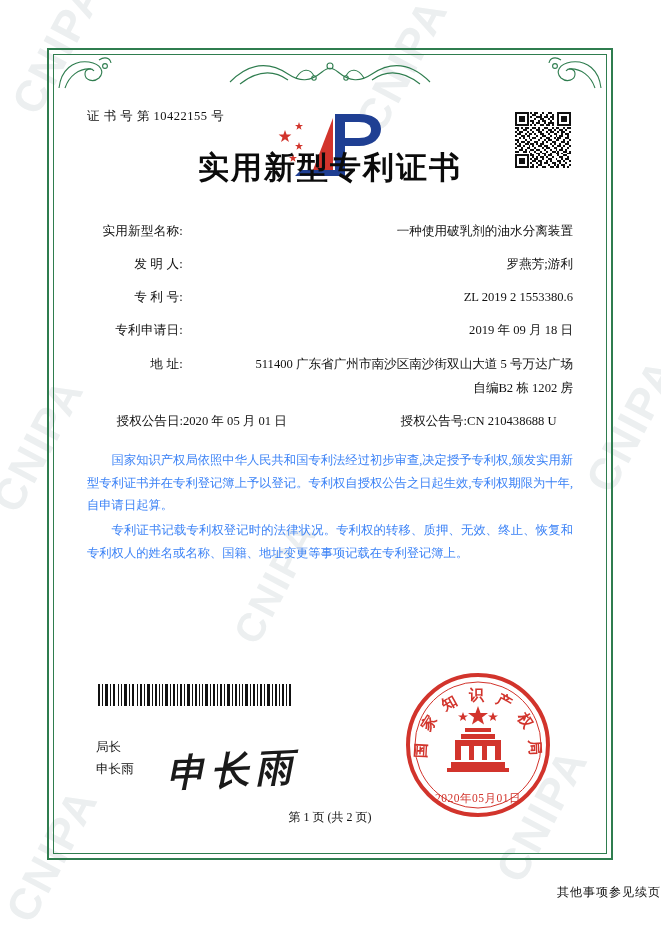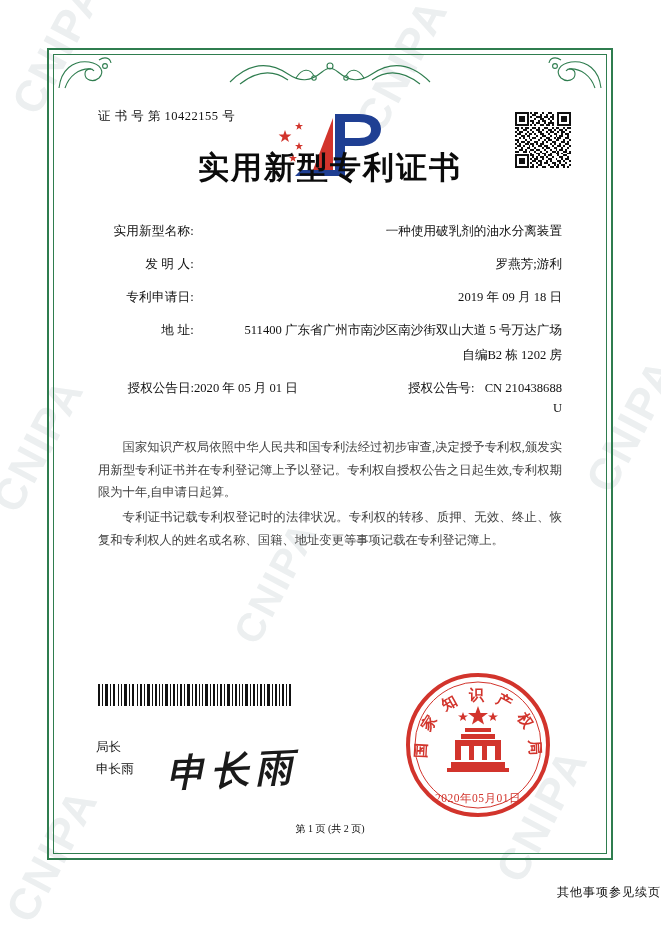--- a/index.html
+++ b/index.html
@@ -69,21 +69,21 @@
     width: 58px;
     height: 40px;
   }
   .orn-left  { left: 6px; }
   .orn-right { right: 6px; }
 
   
   .content {
     position: relative;
     z-index: 5;
-    padding: 0 49px;
+    padding: 0 38px;
     box-sizing: border-box;
   }
 
   .cert-no {
     margin-top: 58px;
     font-size: 12.5px;
     color: #111;
     letter-spacing: 0.5px;
     font-family: "Liberation Serif", serif;
   }
@@ -159,21 +159,21 @@
   .two-col .col-a { display: flex; width: 300px; }
   .two-col .col-b { display: flex; font-family: Liberation Serif, serif; }
   .two-col .fl2 { width: 96px; flex: none; white-space: nowrap; }
   .two-col .fl3 { width: 80px; flex: none; white-space: nowrap; }
 
   .para {
     margin-top: 18px;
     font-size: 12.3px;
     line-height: 1.85;
     text-indent: 2em;
-    color: #404040;
+    color: #3b82f6;
     text-align: justify;
   }
   .para + .para { margin-top: 2px; }
 
   
   .barcode {
     position: absolute;
     left: 47px;
     bottom: 152px;
     width: 196px;
@@ -224,23 +224,23 @@
     color: #d2342c;
     font-size: 11.5px;
     letter-spacing: 0.5px;
     z-index: 8;
     font-family: "Liberation Serif", serif;
   }
 
   .page-no {
     position: absolute;
     left: 0; right: 0;
-    bottom: 22px;
+    bottom: 32px;
     text-align: center;
-    font-size: 10px;
+    font-size: 12px;
     color: #111;
     z-index: 5;
   }
 
   .footer-note {
     position: absolute;
     left: 0; right: 0;
     top: 884px;
     text-align: right;
     font-size: 12px;
@@ -548,20 +548,24 @@
       <div class="field-row">
         <div class="fl">实用新型名称:</div>
         <div class="fv">一种使用破乳剂的油水分离装置</div>
       </div>
 
       <div class="field-row">
         <div class="fl">发 明 人:</div>
         <div class="fv">罗燕芳;游利</div>
       </div>
 
+      <div class="field-row">
+        <div class="fl">专 利 号:</div>
+        <div class="fv">ZL 2019 2 1553380.6</div>
+      </div>
 
       <div class="field-row">
         <div class="fl">专利申请日:</div>
         <div class="fv">2019 年 09 月 18 日</div>
       </div>
 
 
       <div class="field-row">
         <div class="fl">地 址:</div>
         <div class="fv">511400 广东省广州市南沙区南沙街双山大道 5 号万达广场</div>

